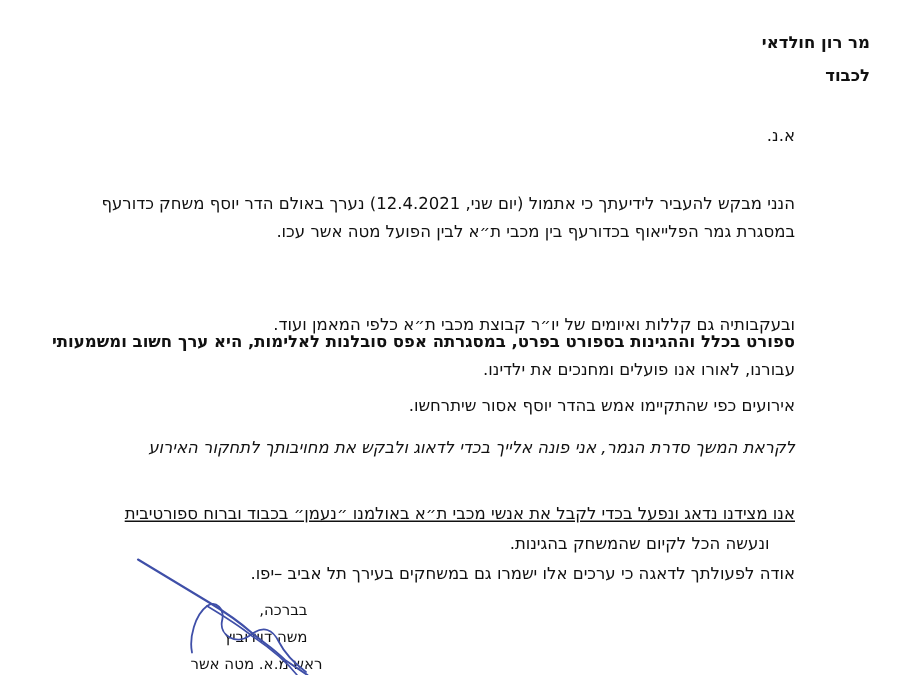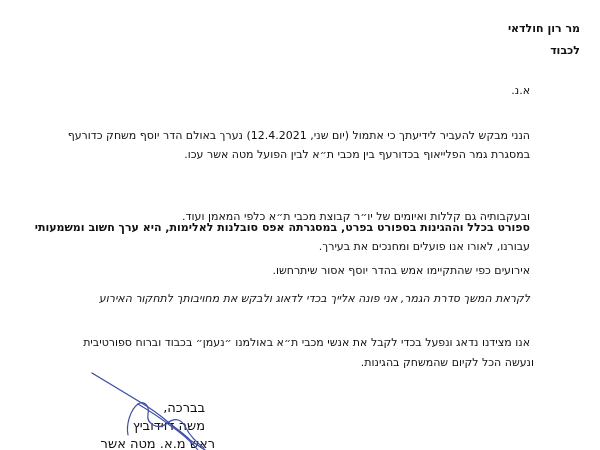--- a/index.html
+++ b/index.html
@@ -2,49 +2,50 @@
 <html><head>
 <meta charset="utf-8">
 <style>
   html, body { margin:0; padding:0; background:#ffffff; }
   body { width:600px; height:450px; position:relative; overflow:hidden;
          font-family:"DejaVu Sans", "Liberation Sans", sans-serif; color:#111; }
   .doc { position:absolute; inset:0; direction:rtl; }
   .line { position:absolute; right:20px; white-space:nowrap; font-size:11px; line-height:14px; }
   .bold { font-weight:bold; }
   .u { text-decoration:underline; }
-  .sig { position:absolute; white-space:nowrap; font-size:13px; line-height:14px; direction:rtl; text-align:left; }
+  .sig { position:absolute; white-space:nowrap; font-size:10px; line-height:14px; direction:rtl; text-align:left; }
   svg.signature { position:absolute; left:0; top:0; pointer-events:none; }
 </style>
 </head>
 <body>
 
 <div class="doc">
 
   <div class="line bold" style="top:4px;margin-top:40px;">לכבוד</div>
   <div class="line bold" style="top:22px;text-align:right;">מר רון חולדאי</div>
 
   <div class="line" style="top:84px; right:70px;margin-left:24px;">א.נ.</div>
 
 
   <div class="line" style="top:129px; right:70px;">הנני מבקש להעביר לידיעתך כי אתמול (יום שני, 12.4.2021) נערך באולם הדר יוסף משחק כדורעף</div>
   <div class="line" style="top:148px; right:70px;text-align:center;">במסגרת גמר הפלייאוף בכדורעף בין מכבי ת״א לבין הפועל מטה אשר עכו.</div>
 
   <div class="line" style="top:193px; right:70px;margin-top:17px;">ובעקבותיה גם קללות ואיומים של יו״ר קבוצת מכבי ת״א כלפי המאמן ועוד.</div>
 
   <div class="line" style="top:221px; right:70px;font-weight:bold;">ספורט בכלל וההגינות בספורט בפרט, במסגרתה אפס סובלנות לאלימות, היא ערך חשוב ומשמעותי</div>
-  <div class="line" style="top:240px; right:70px;">עבורנו, לאורו אנו פועלים ומחנכים את בעירך.</div>
+  <div class="line" style="top:240px; right:70px;">עבורנו, לאורו אנו פועלים ומחנכים את ילדינו.</div>
 
   <div class="line" style="top:264px; right:70px;">אירועים כפי שהתקיימו אמש בהדר יוסף אסור שיתרחשו.</div>
 
   <div class="line" style="top:292px; right:70px;font-style:italic;">לקראת המשך סדרת הגמר, אני פונה אלייך בכדי לדאוג ולבקש את מחויבותך לתחקור האירוע</div>
 
-  <div class="line" style="top:336px; right:70px;">אנו מצידנו נדאג ונפעל בכדי לקבל את אנשי מכבי ת״א באולמנו ״נעמן״ בכבוד וברוח ספורטיבית</div>
-  <div class="line" style="top:356px; right:66px;">ונעשה הכל לקיום שהמשחק בהגינות.</div>
+  <div class="line" style="top:336px; right:70px;text-decoration:underline;">אנו מצידנו נדאג ונפעל בכדי לקבל את אנשי מכבי ת״א באולמנו ״נעמן״ בכבוד וברוח ספורטיבית</div>
+  <div class="line" style="top:356px; right:87px;">ונעשה הכל לקיום שהמשחק בהגינות.</div>
 
+  <div class="line" style="top:376px; right:70px;">אודה לפעולתך לדאגה כי ערכים אלו ישמרו גם במשחקים בעירך תל אביב –יפו.</div>
 
   <div class="sig" style="top:401px; right:395px;">בברכה,</div>
   <div class="sig" style="top:419px; right:395px;">משה דוידוביץ</div>
   <div class="sig" style="top:437px; right:385px;">ראש מ.א. מטה אשר</div>
 
   <svg class="signature" width="600" height="450" viewBox="0 0 600 450">
     <path d="M92 373 L140 402 C150 408 160 415 168 422 C175 428 182 432 190 440 L205 450" fill="none" stroke="#3f4fa8" stroke-width="1.4" stroke-linecap="round"></path>
     <path d="M128 435 C126 425 130 410 138 404 C144 400 150 406 148 414 C146 424 158 430 166 424 C176 416 182 420 186 428 C190 436 196 442 204 448" fill="none" stroke="#3f4fa8" stroke-width="1.2" stroke-linecap="round"></path>
     <path d="M138 404 C148 410 158 416 168 424 C180 432 190 440 198 450" fill="none" stroke="#3f4fa8" stroke-width="1.1" stroke-linecap="round"></path>
   </svg>

